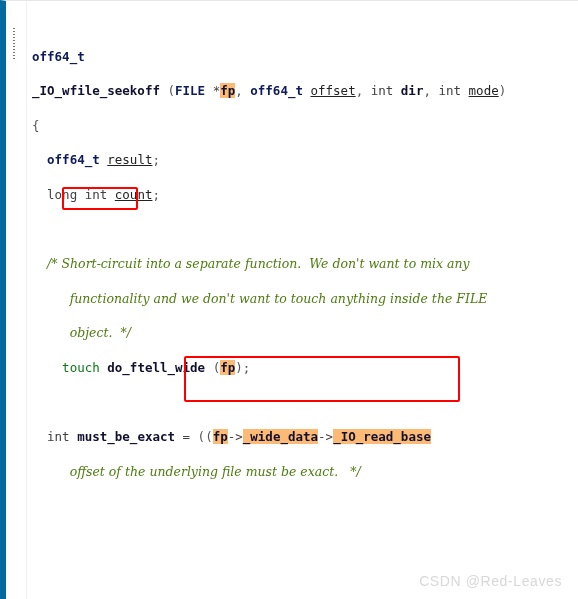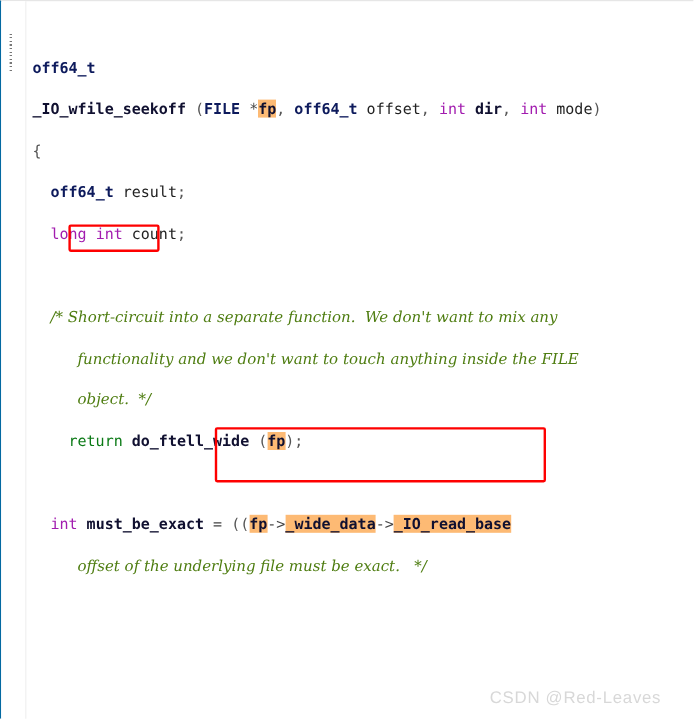--- a/index.html
+++ b/index.html
@@ -14,21 +14,21 @@
     font-family: "DejaVu Sans Mono", "Liberation Mono", monospace;
   }
 
   #viewer {
     position: relative;
     width: 578px;
     height: 599px;
     background: #ffffff;
     box-sizing: border-box;
     border-top: 1px solid #e6e6e6;
-    border-left: 1px solid #0369a1;
+    border-left: 6px solid #0369a1;
   }
 
   
   #gutter {
     position: absolute;
     left: 0; top: 0;
     width: 20px;
     height: 599px;
     background: #ffffff;
     border-right: 1px solid #f0f0f0;
@@ -52,25 +52,25 @@
     line-height: 17.3px;
     white-space: pre;
     color: #222222;
     letter-spacing: 0px;
   }
   .ln { display: block; height: 17.3px; }
 
   
   .kw      { color: #0b7a16; }                    
   .type    { color: #0d1a5c; font-weight: bold; } 
-  .blue    { color: #a21caf; }                    
+  .blue    { color: #404040; }                    
   .num     { color: #1166bb; }
   .fn      { color: #101030; font-weight: bold; }
   .id      { color: #101030; font-weight: bold; background: #fdba74; }
-  .plain   { color: #222222; }
+  .plain   { color: #222222; text-decoration: underline; }
   .punct   { color: #555555; }
   .op      { color: #444444; }
   .cmt {
     color: #4d7c0f;
     font-style: italic;
     font-family: "DejaVu Serif", "Liberation Serif", serif;
   }
 
   
   .hlbox {
@@ -78,21 +78,21 @@
     border: 2px solid #fe0000;
     border-radius: 2px;
     pointer-events: none;
     background: transparent;
   }
   #hlbox-mode      { left: 56px;  top: 186px; width: 72px;  height: 19px; }
   #hlbox-writeptr  { left: 178px; top: 355px; width: 272px; height: 42px; }
 
   #watermark {
     position: absolute;
-    right: 27px;
+    right: 16px;
     bottom: 10px;
     font-family: "Liberation Sans", sans-serif;
     font-size: 14px;
     color: #d8d8d8;
     letter-spacing: 0.6px;
     user-select: none;
   }
 </style>
 </head>
 <body>
@@ -107,21 +107,21 @@
 
 <span class="ln"><span class="type">off64_t</span></span>
 <span class="ln"><span class="fn">_IO_wfile_seekoff</span> <span class="punct">(</span><span class="type">FILE</span> <span class="op">*</span><span class="id">fp</span><span class="punct">,</span> <span class="type">off64_t</span> <span class="plain">offset</span><span class="punct">,</span> <span class="blue">int</span> <span class="fn">dir</span><span class="punct">,</span> <span class="blue">int</span> <span class="plain">mode</span><span class="punct">)</span></span>
 <span class="ln"><span class="punct">{</span></span>
 <span class="ln">  <span class="type">off64_t</span> <span class="plain">result</span><span class="punct">;</span></span>
 <span class="ln">  <span class="blue">long int</span> <span class="plain">count</span><span class="punct">;</span></span>
 <span class="ln"> </span>
 <span class="ln">  <span class="cmt">/* Short-circuit into a separate function.  We don't want to mix any</span></span>
 <span class="ln">     <span class="cmt">functionality and we don't want to touch anything inside the FILE</span></span>
 <span class="ln">     <span class="cmt">object.  */</span></span>
-<span class="ln">    <span class="kw">return</span> <span class="fn">do_ftell_wide</span> <span class="punct">(</span><span class="id">fp</span><span class="punct">);</span></span>
+<span class="ln">    <span class="kw">touch</span> <span class="fn">do_ftell_wide</span> <span class="punct">(</span><span class="id">fp</span><span class="punct">);</span></span>
 <span class="ln"> </span>
 <span class="ln">  <span class="blue">int</span> <span class="fn">must_be_exact</span> <span class="op">=</span> <span class="punct">((</span><span class="id">fp</span><span class="op">-&gt;</span><span class="id">_wide_data</span><span class="op">-&gt;</span><span class="id">_IO_read_base</span></span>
 <span class="ln">     <span class="cmt">offset of the underlying file must be exact.   */</span></span>
 
 
 
 
 
 
 

